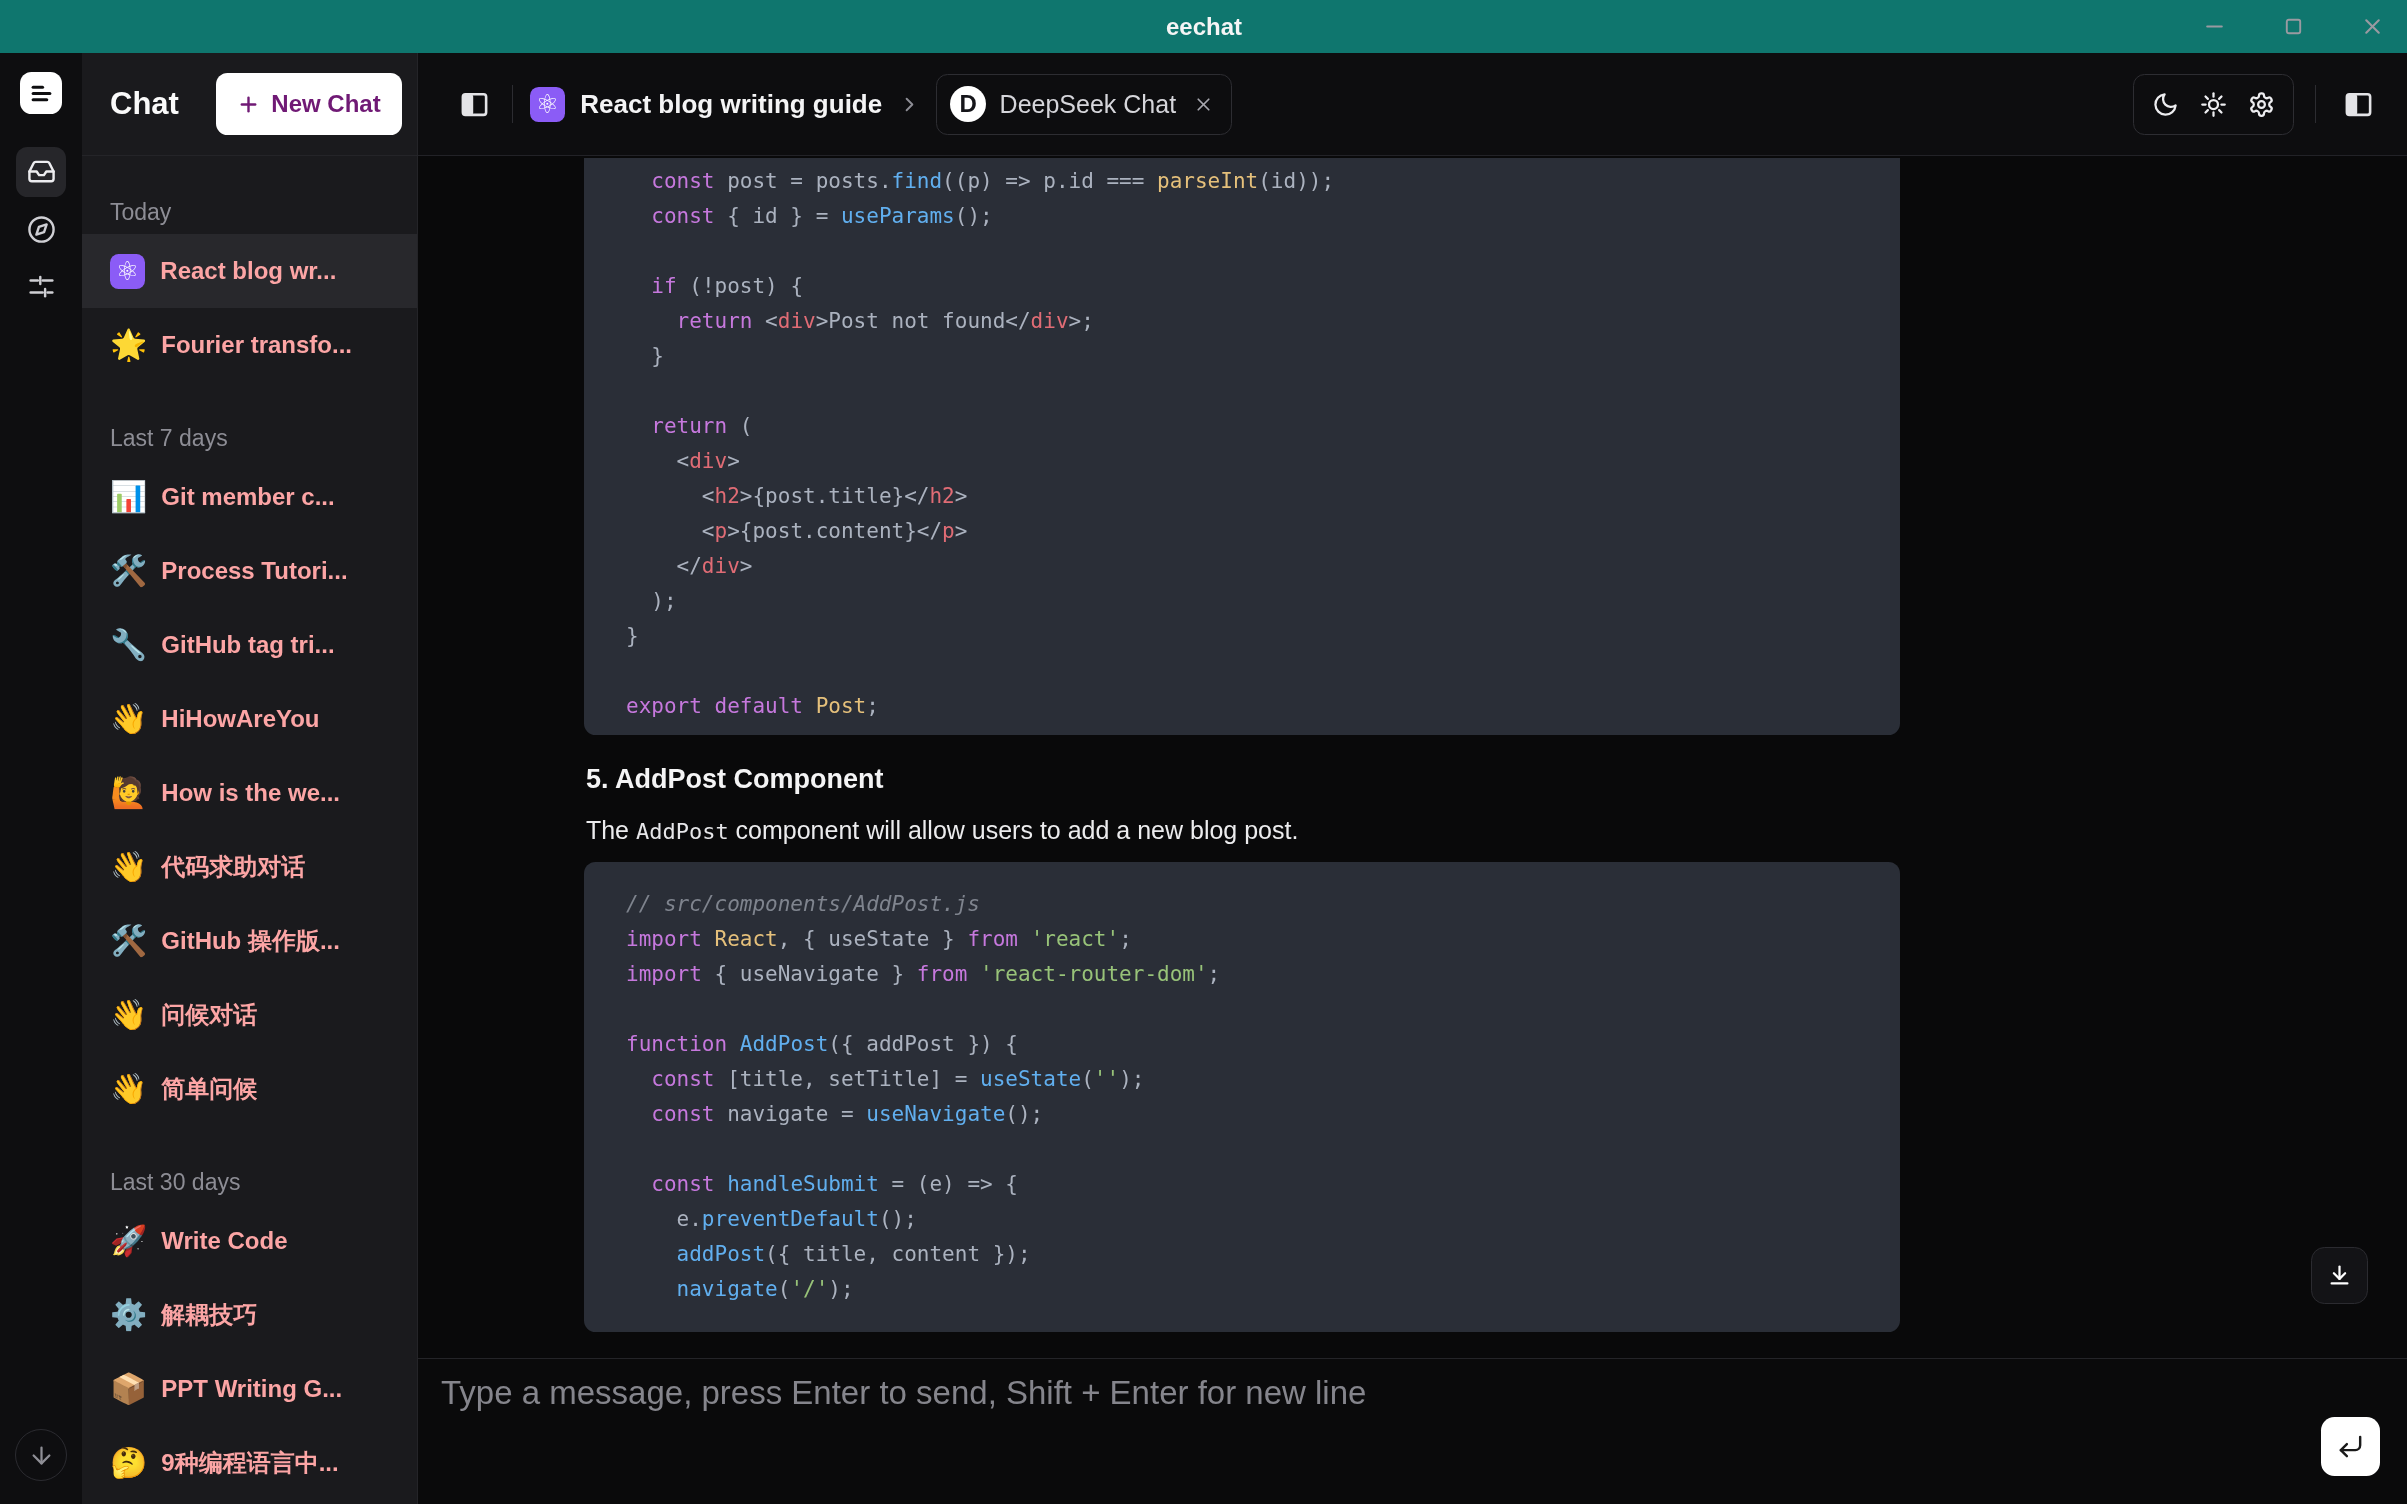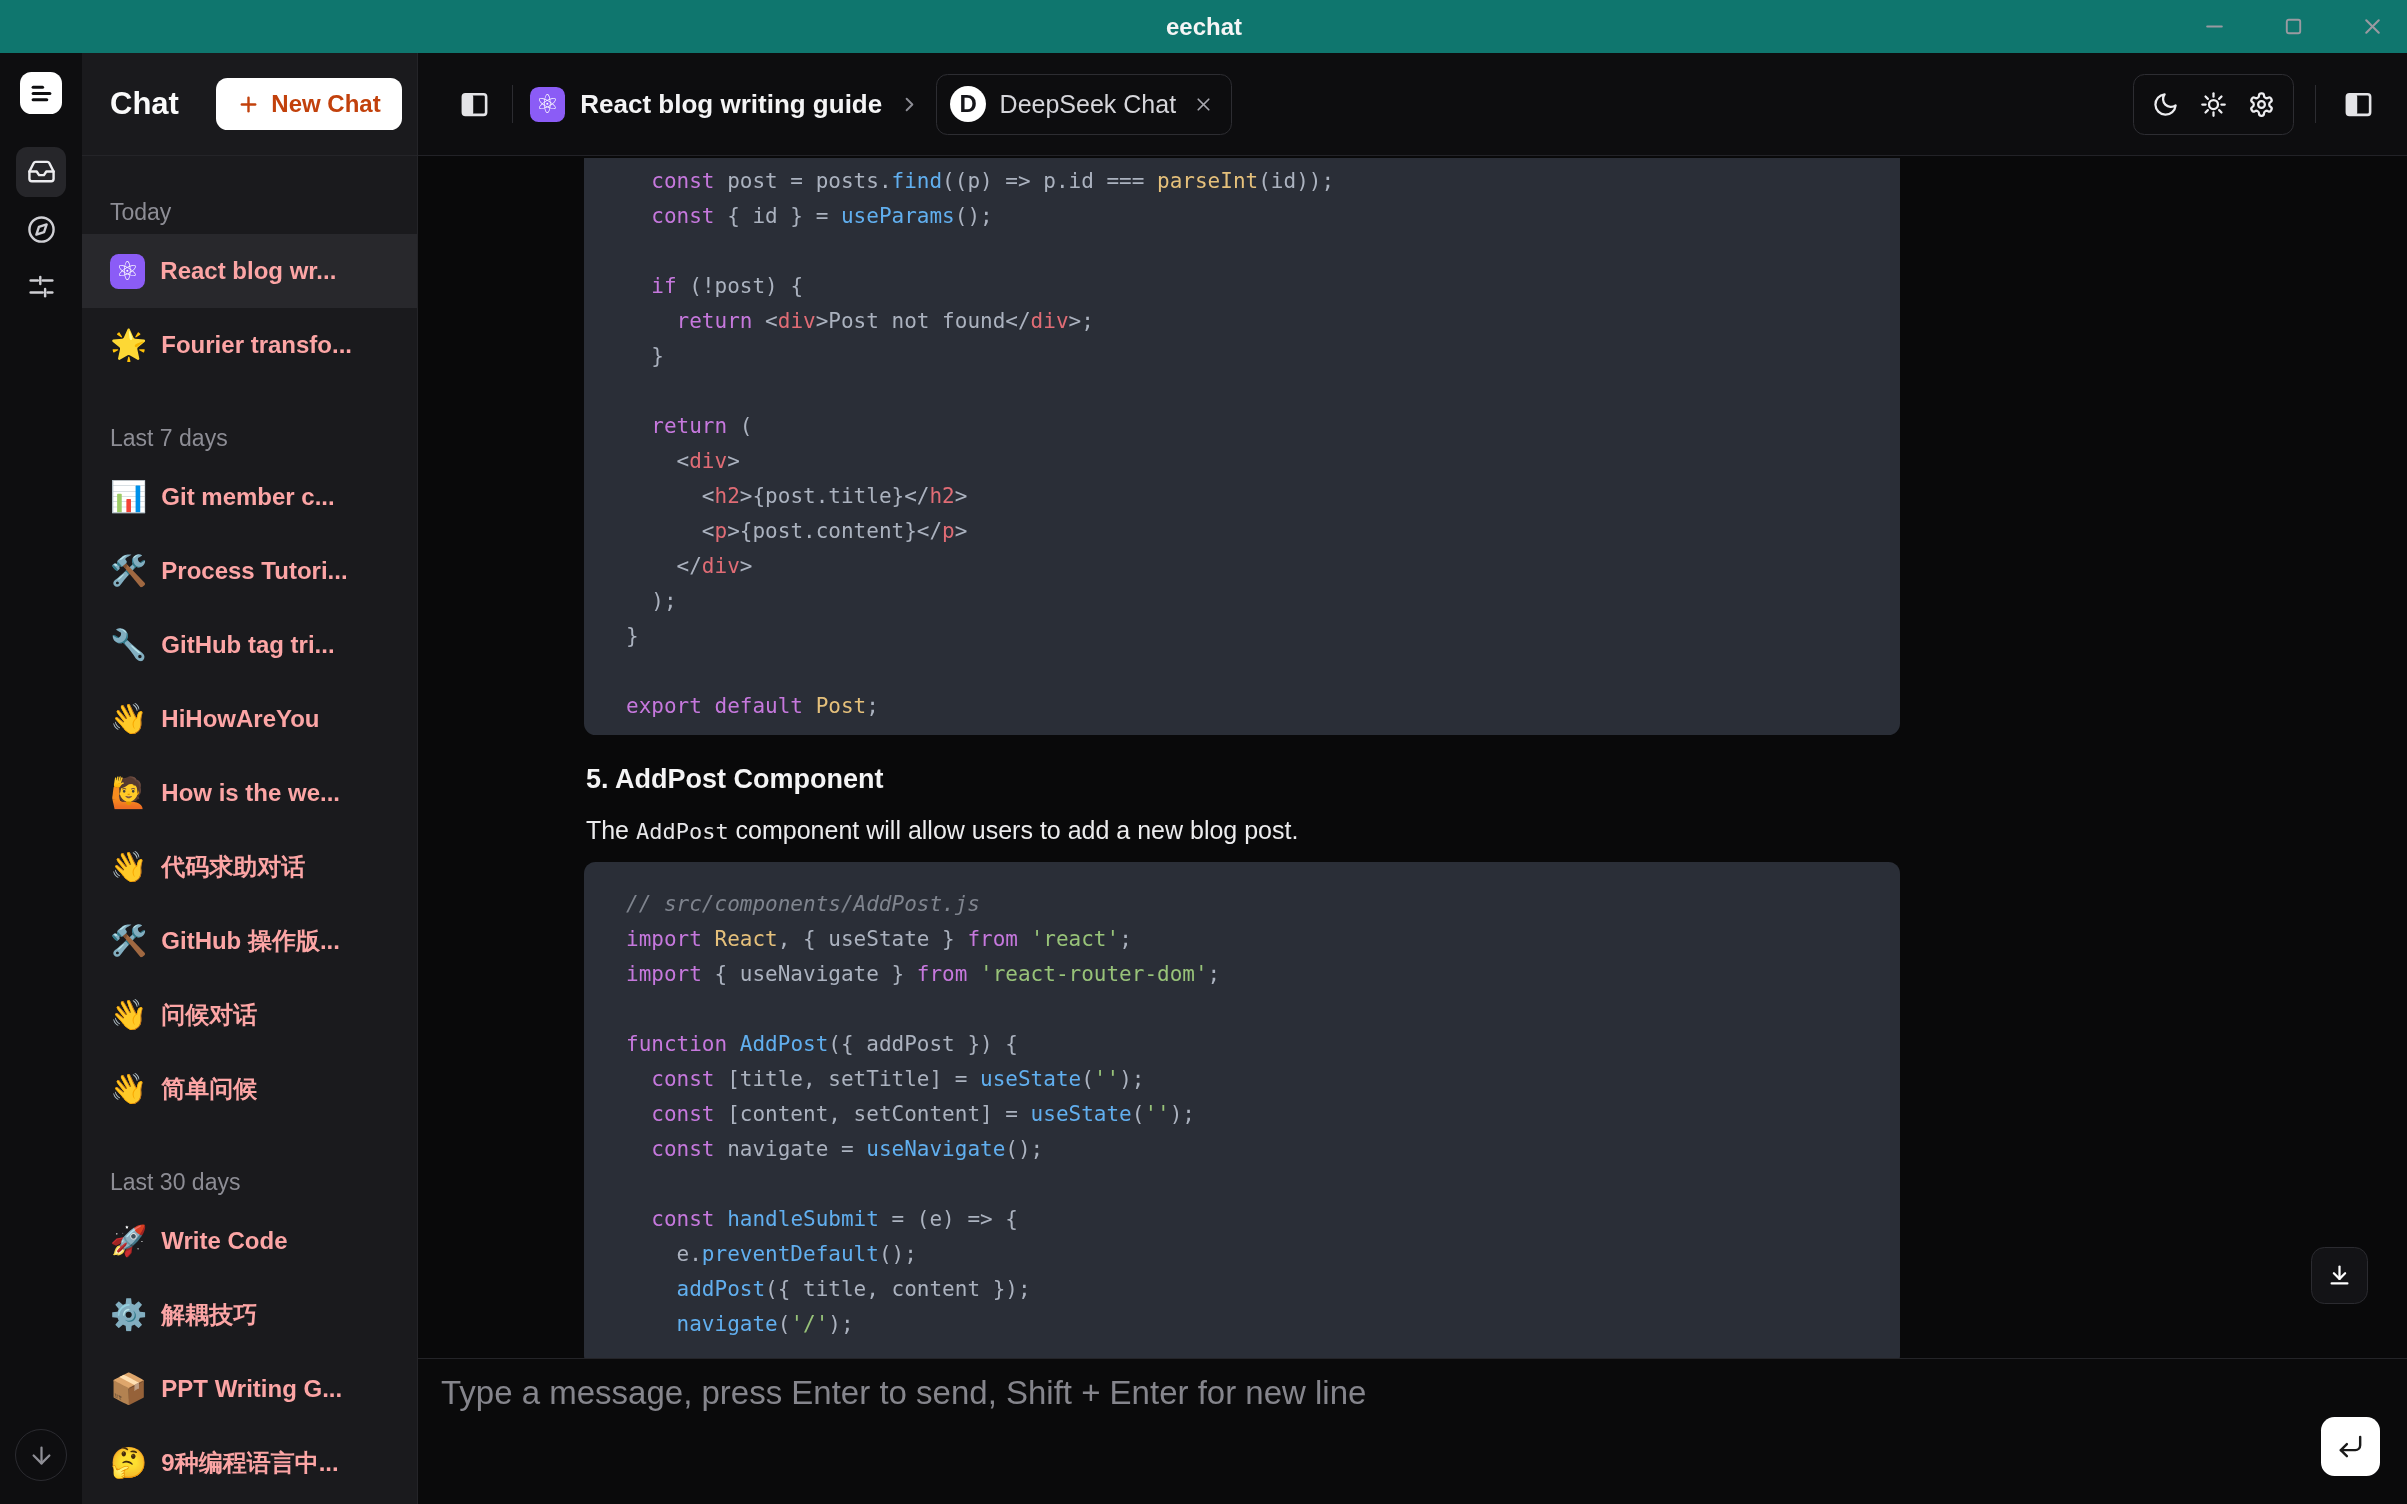--- a/index.html
+++ b/index.html
@@ -29,21 +29,21 @@
   .rail-scroll-down { position:absolute; bottom:24px; left:15.3px; width:52px; height:52px;
     border:1px solid #2b2b30; border-radius:50%; background:transparent; color:#8f8f96;
     display:flex; align-items:center; justify-content:center; }
 
   
   .sidebar { width:336px; background:#1a1a1d; border-right:1px solid #242428;
     display:flex; flex-direction:column; flex:none; }
   .sidebar-header { height:103px; border-bottom:1px solid #242428; flex:none;
     display:flex; align-items:center; justify-content:space-between; padding:0 15.3px 0 28px; }
   .sidebar-title { font-size:31px; font-weight:600; color:#fafafa; }
-  .new-chat-btn { height:52px; background:#ffffff; color:#c2410c; border:none; border-radius:11.5px;
+  .new-chat-btn { height:62px; background:#ffffff; color:#701a75; border:none; border-radius:11.5px;
     display:flex; align-items:center; gap:11.5px; padding:12px 21px; font-size:24px; font-weight:600;
     font-family:inherit; }
   .sidebar-list { flex:1; overflow:hidden; }
   .section-label { margin-top:34px; height:44px; display:flex; align-items:center;
     padding:0 28px; color:#8d8d95; font-size:23px; }
   .chat-item { height:74px; display:flex; align-items:center; gap:15.3px; padding:0 19px 0 28px; }
   .chat-item.selected { background:#28282c; }
   .chat-emoji { font-size:30px; width:36px; flex:none; text-align:center; line-height:1; }
   .react-badge { width:35px; height:35px; background:#8b5cf6; border-radius:8.6px; color:#fff;
     font-size:26px; display:flex; align-items:center; justify-content:center; flex:none; }
@@ -329,21 +329,20 @@
           </div>
         <div class="md-heading">5. AddPost Component</div>
         <div class="md-para"><span>The </span><span class="inline-code">AddPost</span><span> component will allow users to add a new blog post.</span></div>
         <div class="codeblock second">
             <div class="code-line"><span class="tk-c">// src/components/AddPost.js</span></div>
             <div class="code-line"><span class="tk-k">import</span><span class="tk-p"> </span><span class="tk-y">React</span><span class="tk-p">, { useState } </span><span class="tk-k">from</span><span class="tk-p"> </span><span class="tk-s">'react'</span><span class="tk-p">;</span></div>
             <div class="code-line"><span class="tk-k">import</span><span class="tk-p"> { useNavigate } </span><span class="tk-k">from</span><span class="tk-p"> </span><span class="tk-s">'react-router-dom'</span><span class="tk-p">;</span></div>
             <div class="code-line">&nbsp;</div>
             <div class="code-line"><span class="tk-k">function</span><span class="tk-p"> </span><span class="tk-f">AddPost</span><span class="tk-p">({ addPost }) {</span></div>
             <div class="code-line"><span class="tk-p">  </span><span class="tk-k">const</span><span class="tk-p"> [title, setTitle] = </span><span class="tk-f">useState</span><span class="tk-p">(</span><span class="tk-s">''</span><span class="tk-p">);</span></div>
-            <div class="code-line"><span class="tk-p">  </span><span class="tk-k">const</span><span class="tk-p"> [content, setContent] = </span><span class="tk-f">useState</span><span class="tk-p">(</span><span class="tk-s">''</span><span class="tk-p">);</span></div>
             <div class="code-line"><span class="tk-p">  </span><span class="tk-k">const</span><span class="tk-p"> navigate = </span><span class="tk-f">useNavigate</span><span class="tk-p">();</span></div>
             <div class="code-line">&nbsp;</div>
             <div class="code-line"><span class="tk-p">  </span><span class="tk-k">const</span><span class="tk-p"> </span><span class="tk-f">handleSubmit</span><span class="tk-p"> = (e) =&gt; {</span></div>
             <div class="code-line"><span class="tk-p">    e.</span><span class="tk-f">preventDefault</span><span class="tk-p">();</span></div>
             <div class="code-line"><span class="tk-p">    </span><span class="tk-f">addPost</span><span class="tk-p">({ title, content });</span></div>
             <div class="code-line"><span class="tk-p">    </span><span class="tk-f">navigate</span><span class="tk-p">(</span><span class="tk-s">'/'</span><span class="tk-p">);</span></div>
           </div>
       </div>
       <button class="scroll-bottom-btn">
         <svg width="27" height="27" viewBox="0 0 24 24" fill="none" stroke="currentColor" stroke-width="2" stroke-linecap="round" stroke-linejoin="round">

